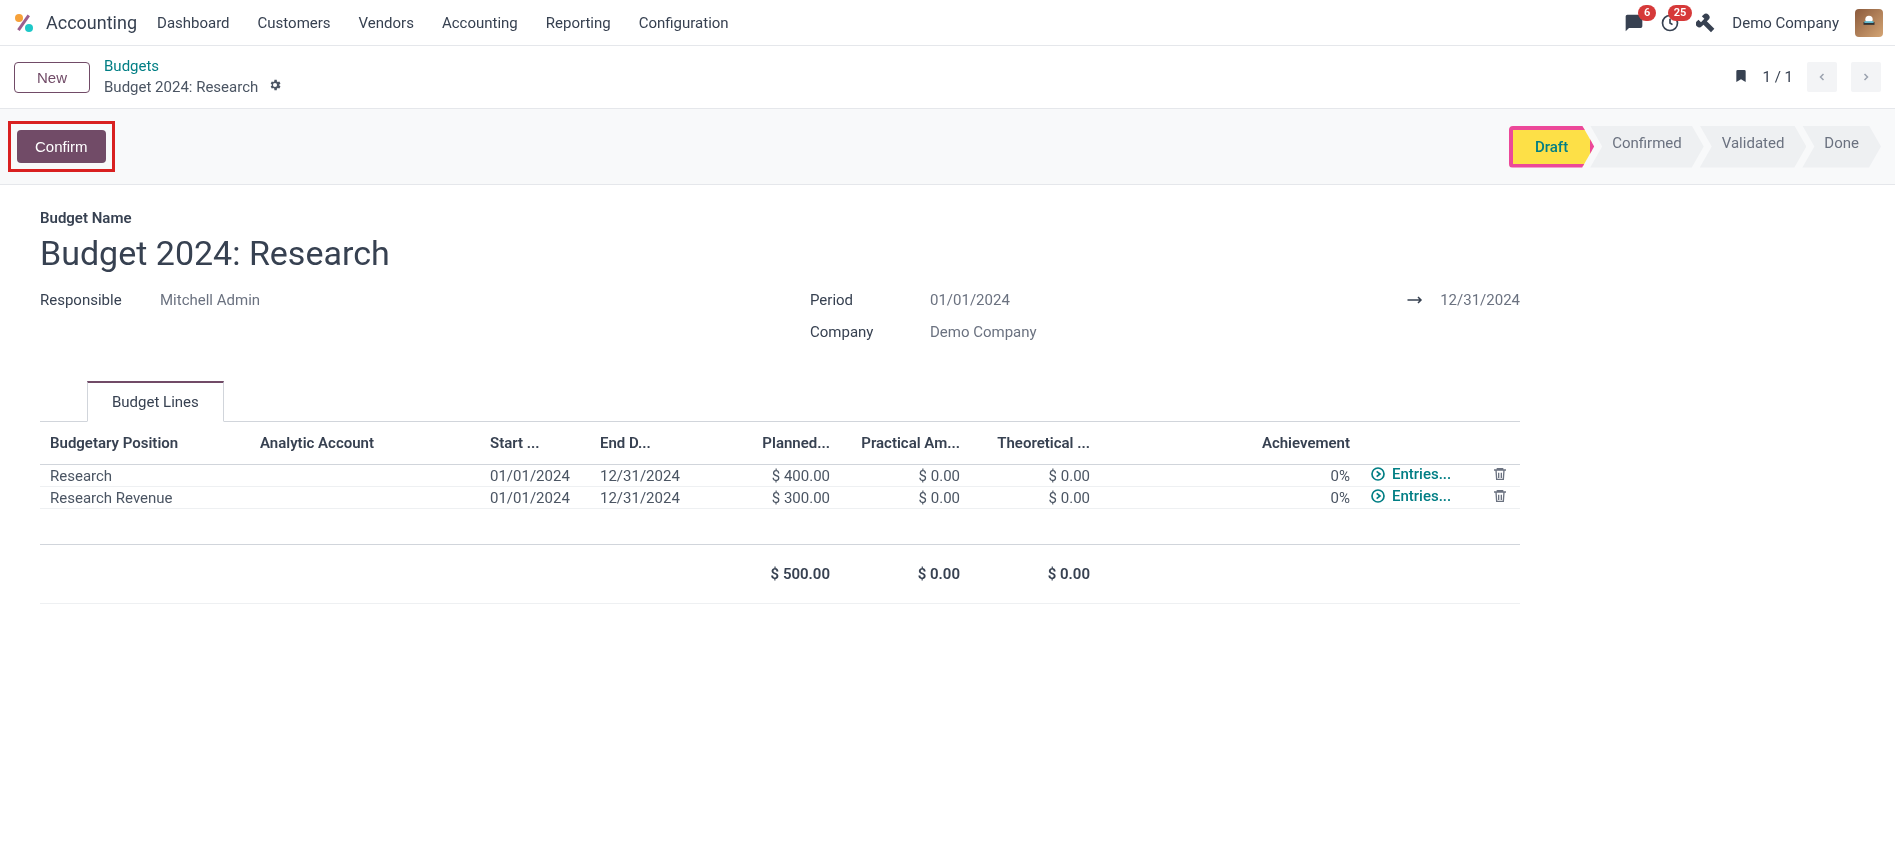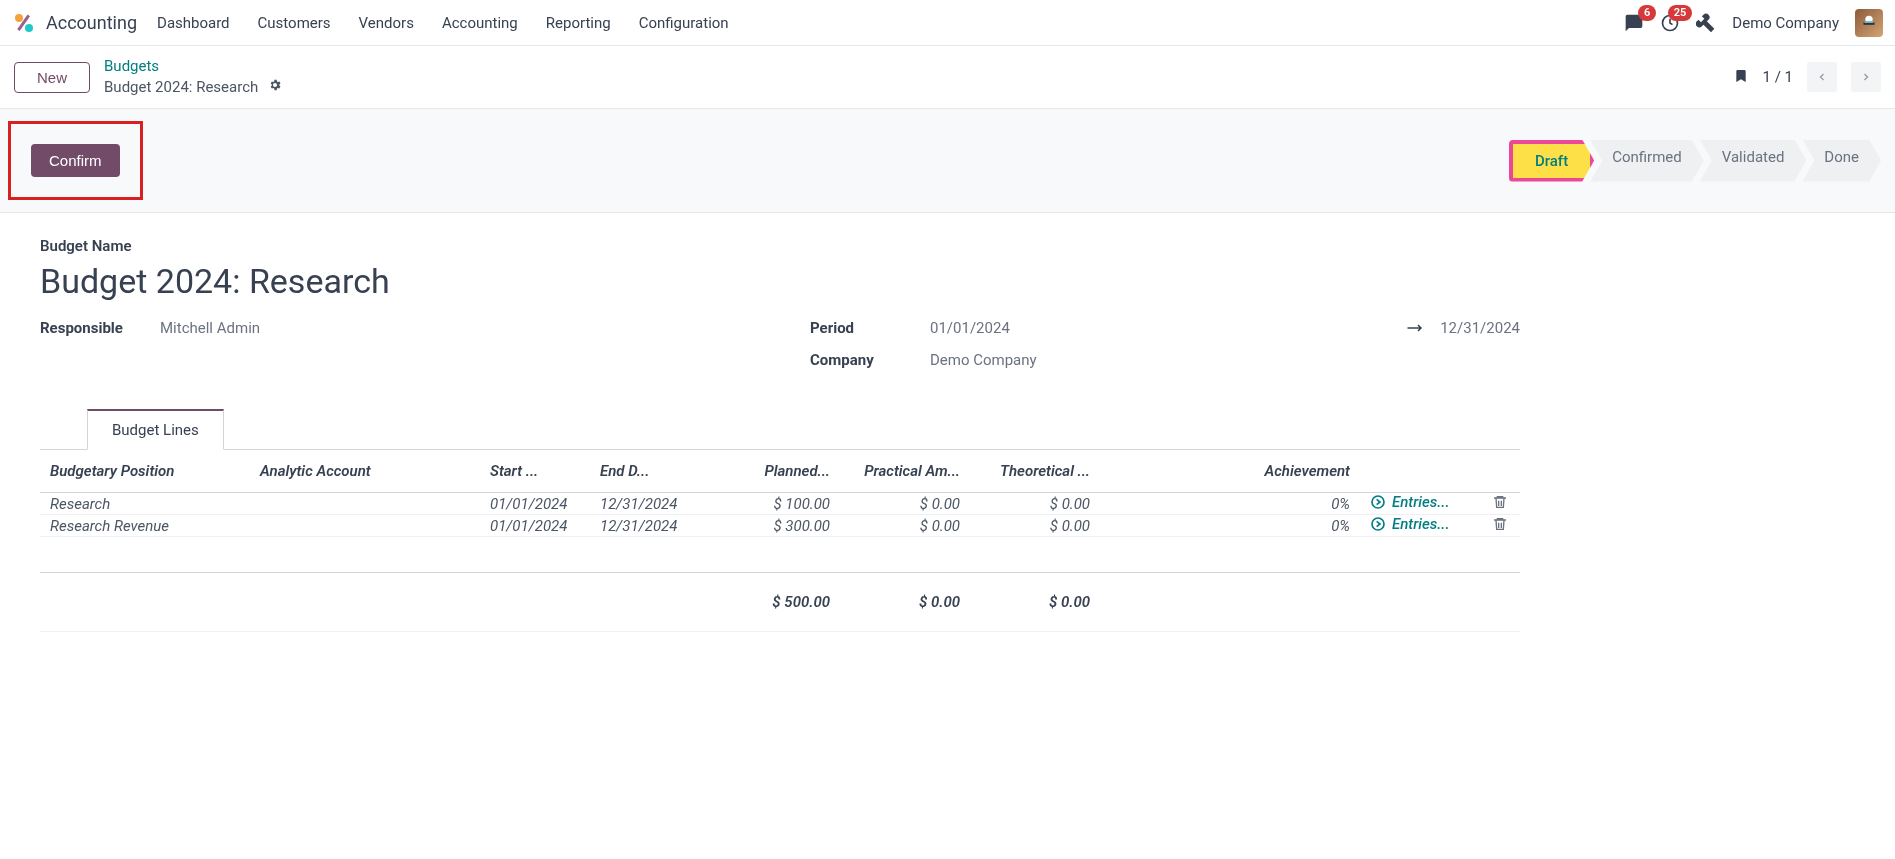--- a/index.html
+++ b/index.html
@@ -75,21 +75,21 @@
   .status-bar {
     display: flex; align-items: center;
     background: #f8f9fa;
     border-top: 1px solid #e5e7eb;
     border-bottom: 1px solid #e5e7eb;
     padding: 12px 14px;
     position: relative;
   }
   .confirm-highlight {
     border: 3px solid #d92020;
-    padding: 20px;
+    padding: 6px;
     display: inline-block;
     margin-left: -6px;
   }
   .confirm-btn {
     background: #714B67;
     color: #fff;
     border: none;
     padding: 8px 18px;
     border-radius: 4px;
     font-size: 15px;
@@ -113,40 +113,40 @@
     font-weight: 500;
     border-radius: 4px 0 0 4px;
   }
   
   .form-body { padding: 24px 40px; max-width: 1560px; }
   .field-label { font-size: 15px; font-weight: 600; color: #374151; margin-bottom: 6px; }
   .budget-title { font-size: 34px; color: #374151; font-weight: 400; margin-bottom: 18px; }
   .form-row { display: flex; gap: 60px; margin-bottom: 10px; }
   .form-col { flex: 1; }
   .kv { display: flex; align-items: center; margin-bottom: 14px; gap: 20px; }
-  .kv .k { font-size: 15px; font-weight: 700; color: #374151; width: 100px; }
+  .kv .k { font-size: 15px; font-weight: 400; color: #374151; width: 100px; }
   .kv .v { font-size: 15px; color: #6b7280; flex:1;}
   .period-row { display: flex; align-items: center; gap: 16px; }
   .arrow-sep { color: #374151; }
   
   .tab-strip { margin-top: 26px; border-bottom: 1px solid #d1d5db; padding-left: 47px; }
   .tab {
     display: inline-block;
     padding: 10px 24px;
     border: 1px solid #d1d5db;
     border-bottom: 1px solid #fff;
     border-top: 2px solid #714B67;
     background: #fff;
     font-size: 15px;
     color: #374151;
     margin-bottom: -1px;
     cursor: pointer;
   }
   
-  .lines-table { width: 100%; border-collapse: collapse; margin-top: 0; font-style: italic; }
+  .lines-table { width: 100%; border-collapse: collapse; margin-top: 0; }
   .lines-table th {
     text-align: left;
     font-size: 15px;
     font-weight: 600;
     color: #374151;
     padding: 12px 10px;
     border-bottom: 1px solid #d1d5db;
     white-space: nowrap;
   }
   .lines-table th.num, .lines-table td.num { text-align: right; }
@@ -307,21 +307,21 @@
         <th style="width:120px"></th>
         <th style="width:40px"></th>
       </tr>
     </thead>
     <tbody>
       <tr>
         <td>Research</td>
         <td></td>
         <td>01/01/2024</td>
         <td>12/31/2024</td>
-        <td class="num">$ 100.00</td>
+        <td class="num">$ 400.00</td>
         <td class="num">$ 0.00</td>
         <td class="num">$ 0.00</td>
         <td class="num">0%</td>
         <td>
           <span class="entries-link">
             <svg width="16" height="16" viewBox="0 0 24 24" fill="none" stroke="#017e84" stroke-width="2.5">
                 <circle cx="12" cy="12" r="9"></circle>
                 <path d="M10 8l5 4-5 4"></path>
               </svg>
             <span>Entries...</span>

